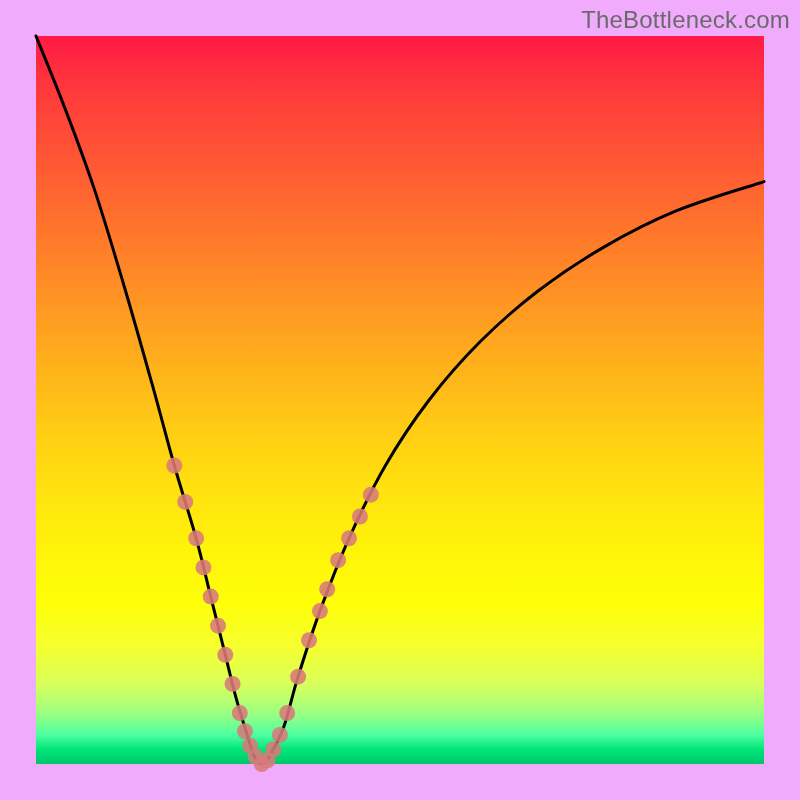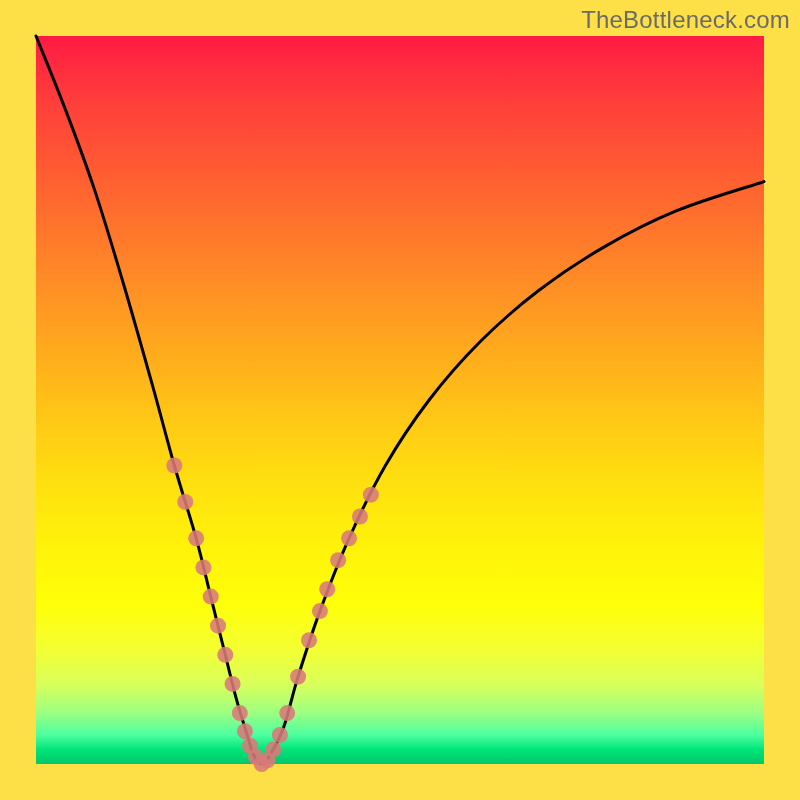--- a/index.html
+++ b/index.html
@@ -10,21 +10,21 @@
     background: #000;
     overflow: hidden;
     font-family: Arial, Helvetica, sans-serif;
   }
   .frame {
     position: absolute;
     left: 0;
     top: 0;
     width: 800px;
     height: 800px;
-    background: #fde047;
+    background: #f0abfc;
   }
   .plot-area {
     position: absolute;
     left: 36px;
     top: 36px;
     width: 728px;
     height: 728px;
     background: linear-gradient(to bottom,
       #ff1a44 0%,
       #ff3b3b 8%,

